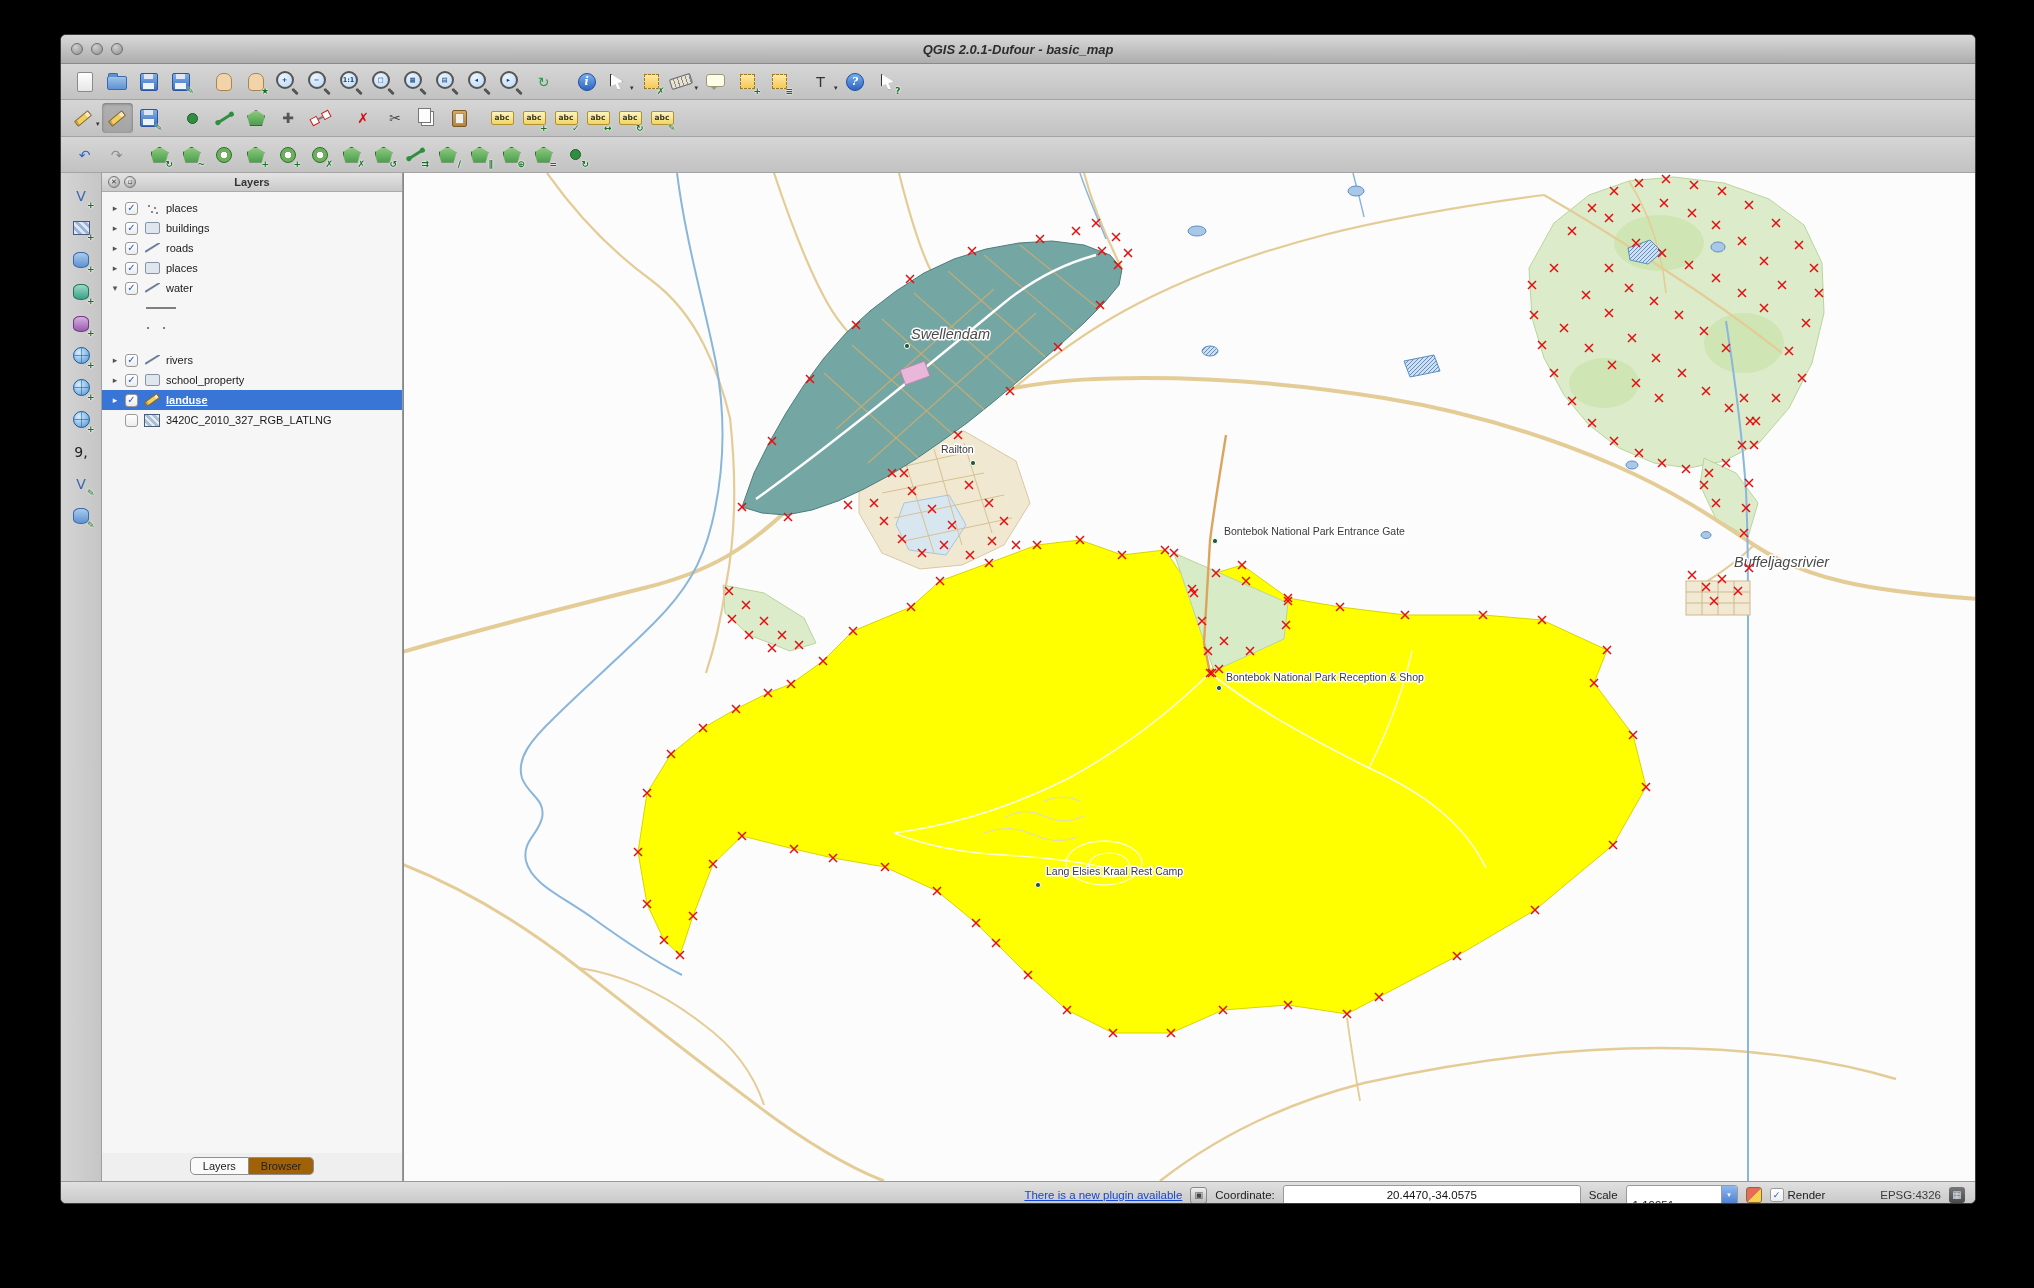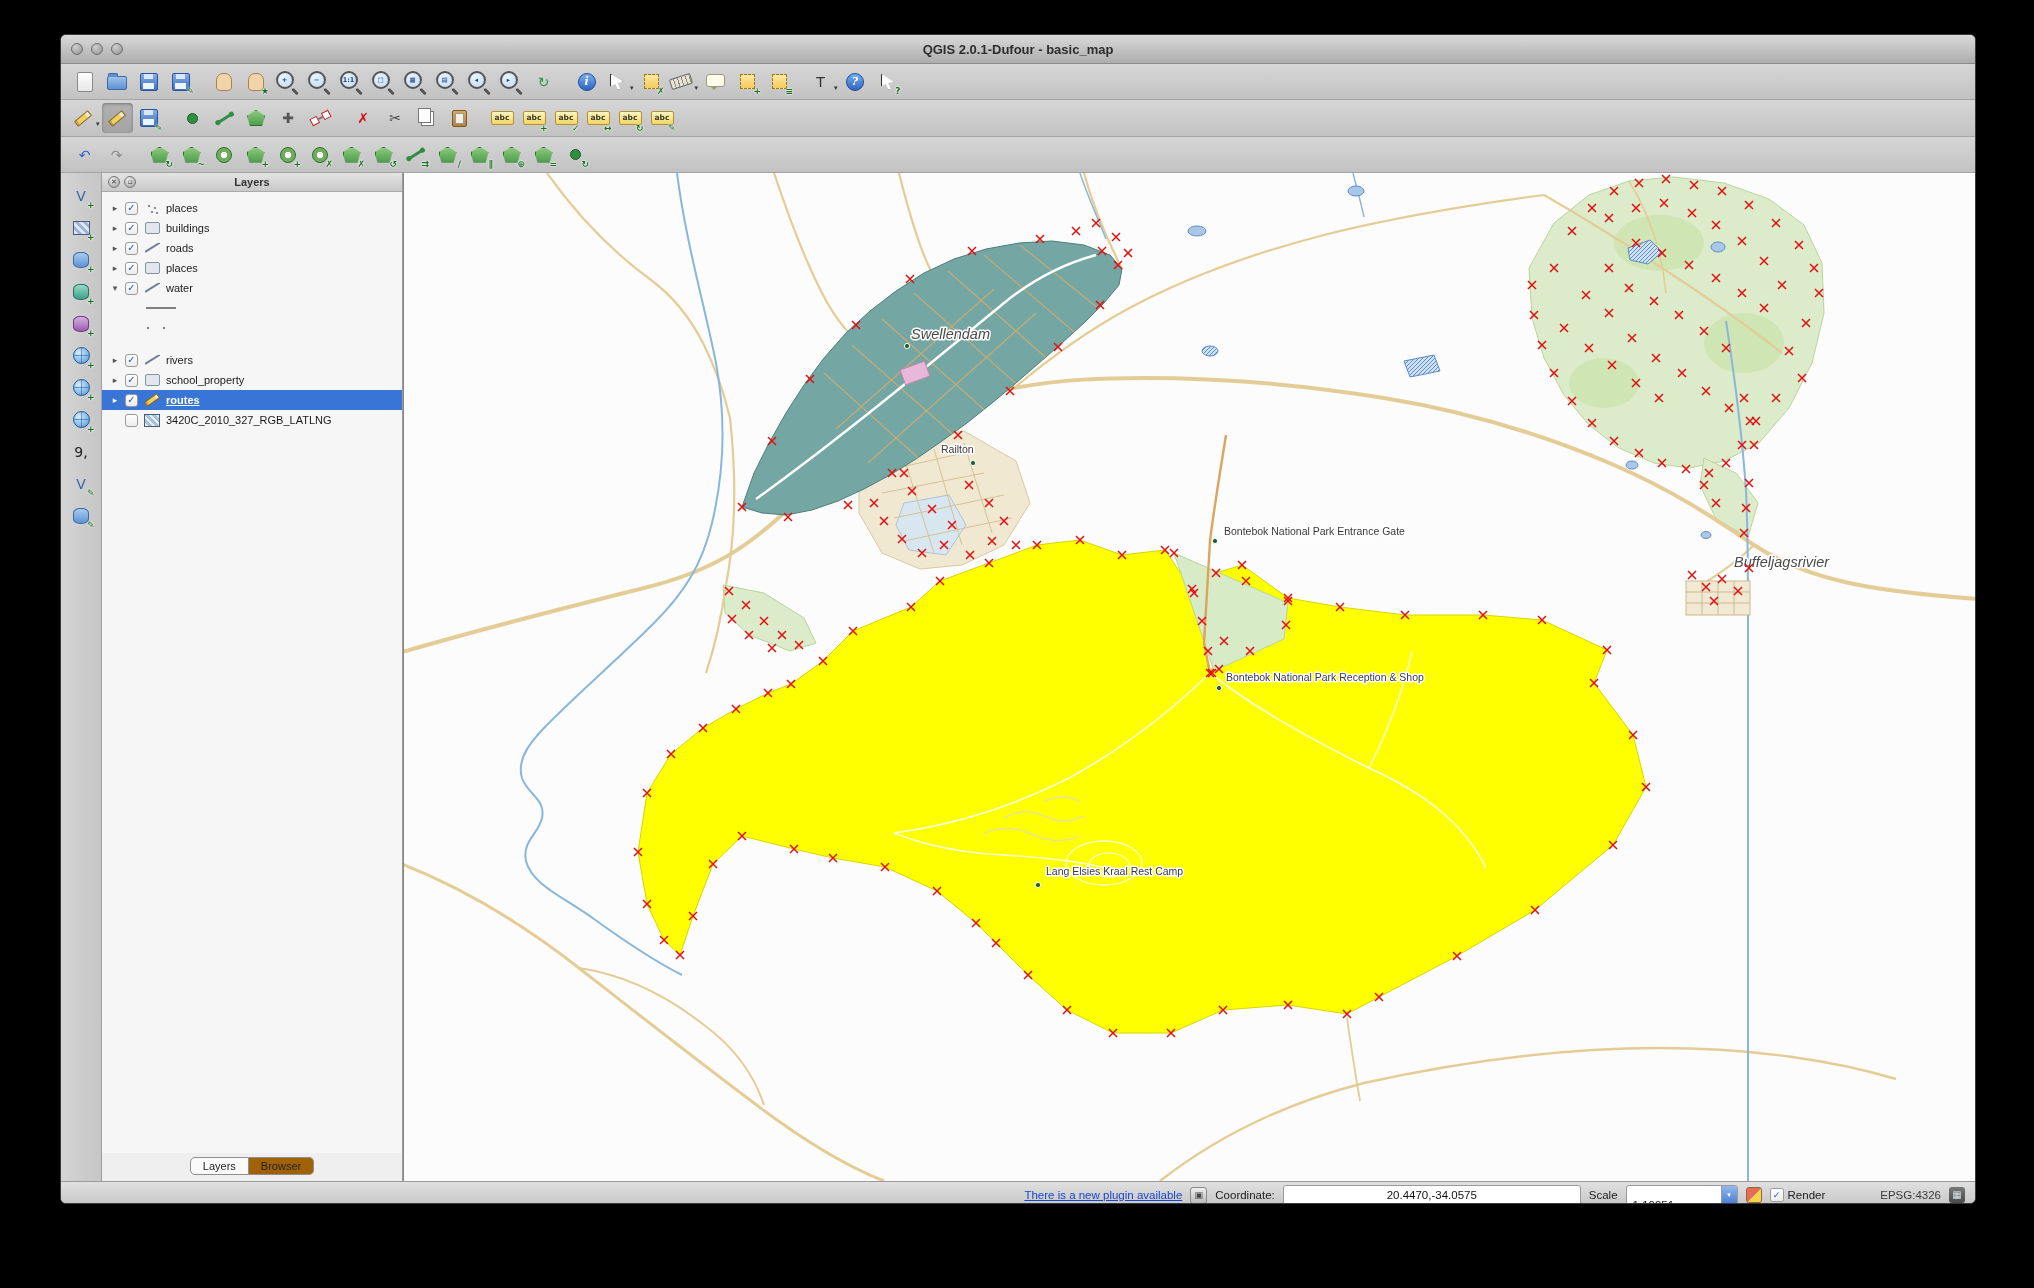--- a/index.html
+++ b/index.html
@@ -1,19 +1,19 @@
 <!DOCTYPE html>
 <html><head>
 <meta charset="utf-8">
 <style>
   html,body{margin:0;padding:0;background:#000;}
   body{width:2034px;height:1288px;position:relative;font-family:"Liberation Sans",sans-serif;overflow:hidden;}
   .window{position:absolute;left:60px;top:34px;width:1914px;height:1168px;background:#ccc;border-radius:6px;overflow:hidden;box-shadow:0 14px 50px rgba(0,0,0,.75);border:1px solid #3a3a3a;display:flex;flex-direction:column;}
   
-  .titlebar{height:28px;background:linear-gradient(#d9d9d9,#adadad);border-bottom:1px solid #8a8a8a;position:relative;display:flex;align-items:center;justify-content:center;flex:none;}
+  .titlebar{height:28px;background:linear-gradient(#d9d9d9,#adadad);border-bottom:1px solid #8a8a8a;position:relative;display:flex;align-items:center;justify-content:center;flex:none;font-style:italic;}
   .titlebar .title{font-size:13px;color:#2d2d2d;font-weight:bold;}
   .lights{position:absolute;left:10px;top:8px;display:flex;gap:8px;}
   .light{width:12px;height:12px;border-radius:50%;background:radial-gradient(circle at 35% 30%,#cfcfcf,#8f8f8f);border:1px solid #6f6f6f;box-sizing:border-box;}
   
   .toolbar{display:flex;align-items:center;gap:1px;padding:0 8px;background:linear-gradient(#d6d6d6,#c2c2c2);border-bottom:1px solid #a4a4a4;flex:none;}
   #toolbar-row-1{height:35px;} #toolbar-row-2{height:36px;} #toolbar-row-3{height:35px;}
   .tb-btn{height:30px;min-width:29px;display:flex;align-items:center;justify-content:center;border-radius:4px;padding:0 1px;}
   .tb-btn.pressed{background:rgba(0,0,0,.16);box-shadow:inset 0 1px 3px rgba(0,0,0,.35);}
   .tb-sep{width:10px;height:100%;flex:none;}
   .dd{font-size:7px;color:#333;margin:12px 0 0 1px;}
@@ -600,21 +600,21 @@
               <span class="t-polygon"></span>
             </span>
             <span class="llabel">school_property</span>
           </div>
           <div class="lrow sel">
             <span class="tri">▸</span>
             <span class="chk">✓</span>
             <span class="li-ic">
               <span class="t-pencil"></span>
             </span>
-            <span class="llabel">routes</span>
+            <span class="llabel">landuse</span>
           </div>
           <div class="lrow">
             <span class="tri"></span>
             <span class="chk"></span>
             <span class="li-ic">
               <span class="t-raster"></span>
             </span>
             <span class="llabel">3420C_2010_327_RGB_LATLNG</span>
           </div>
         </div>

